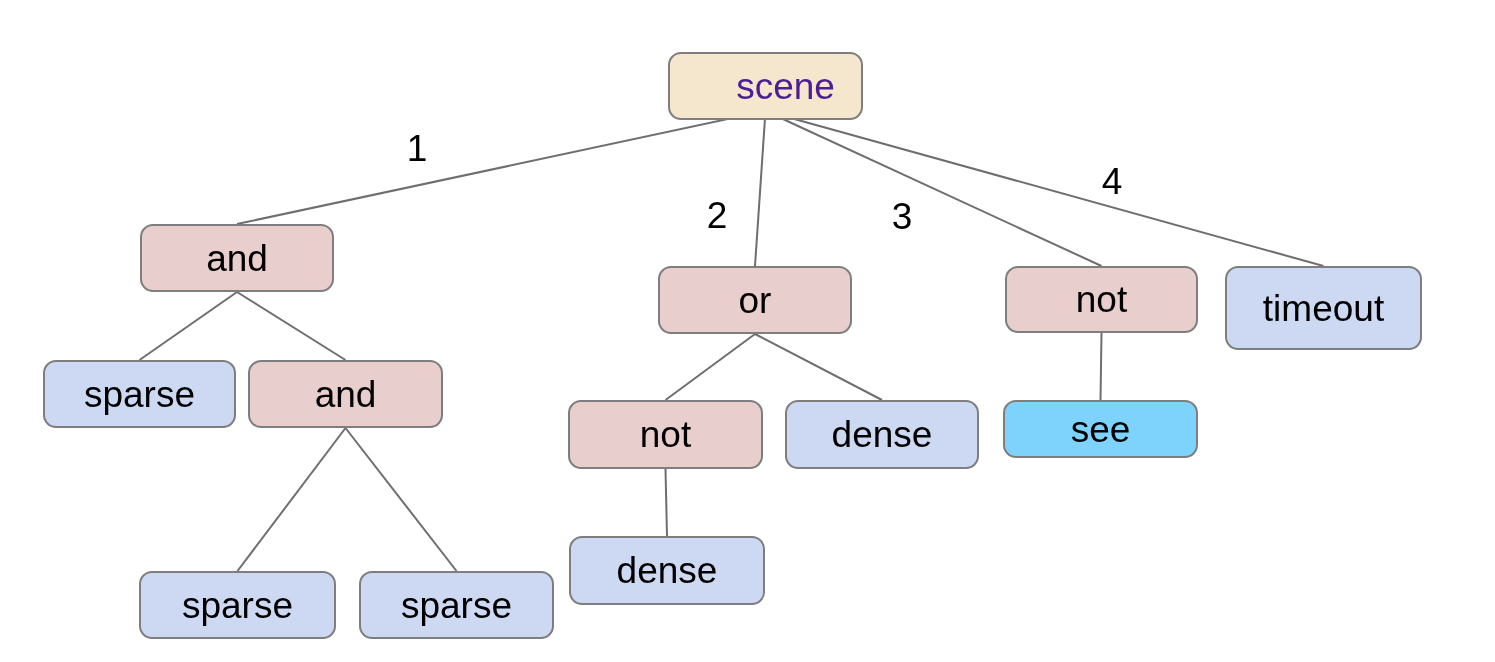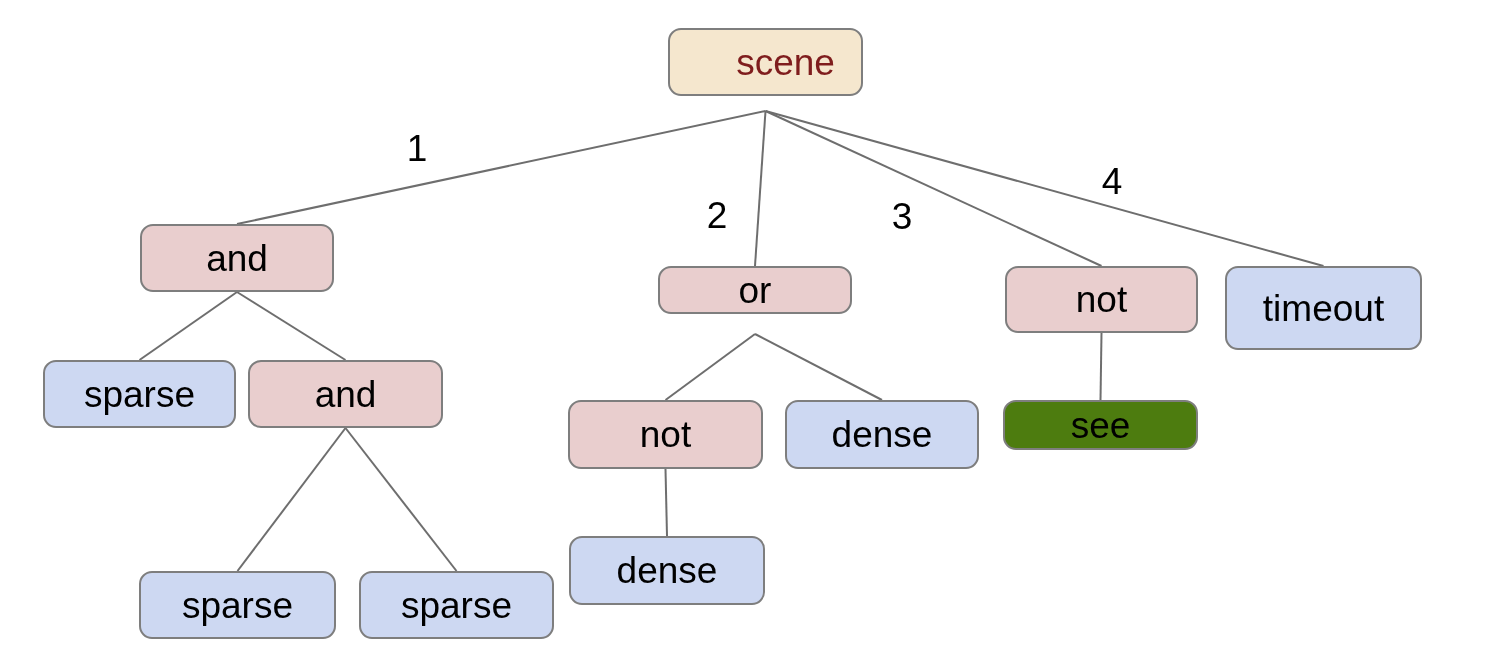--- a/index.html
+++ b/index.html
@@ -55,48 +55,48 @@
       <line x1="237" y1="292" x2="139.5" y2="360" stroke="#6e6e6e" stroke-width="2"></line>
       <line x1="237" y1="292" x2="345.5" y2="360" stroke="#6e6e6e" stroke-width="2"></line>
       <line x1="345.5" y1="428" x2="237.5" y2="571" stroke="#6e6e6e" stroke-width="2"></line>
       <line x1="345.5" y1="428" x2="456.5" y2="571" stroke="#6e6e6e" stroke-width="2"></line>
       <line x1="755" y1="334" x2="665.5" y2="400" stroke="#6e6e6e" stroke-width="2"></line>
       <line x1="755" y1="334" x2="882" y2="400" stroke="#6e6e6e" stroke-width="2"></line>
       <line x1="665.5" y1="469" x2="667" y2="536" stroke="#6e6e6e" stroke-width="2"></line>
       <line x1="1101.5" y1="333" x2="1100.5" y2="400" stroke="#6e6e6e" stroke-width="2"></line>
     </svg>
   <div id="node-layer">
-      <div class="node" style="left: 668px; top: 28px; width: 195px; height: 68px; background: rgb(245, 231, 206); border-color: rgb(126, 126, 126); color: #7f1d1d; padding-left: 40px;">
+      <div class="node" style="left: 668px; top: 52px; width: 195px; height: 68px; background: rgb(245, 231, 206); border-color: rgb(126, 126, 126); color: #4c1d95; padding-left: 40px;">
         <span>scene</span>
       </div>
       <div class="node" style="left: 140px; top: 224px; width: 194px; height: 68px; background: rgb(233, 206, 206); border-color: rgb(126, 126, 126); color: rgb(0, 0, 0);">
         <span>and</span>
       </div>
-      <div class="node" style="left: 658px; top: 266px; width: 194px; height: 48px; background: rgb(233, 206, 206); border-color: rgb(126, 126, 126); color: rgb(0, 0, 0);">
+      <div class="node" style="left: 658px; top: 266px; width: 194px; height: 68px; background: rgb(233, 206, 206); border-color: rgb(126, 126, 126); color: rgb(0, 0, 0);">
         <span>or</span>
       </div>
       <div class="node" style="left: 1005px; top: 266px; width: 193px; height: 67px; background: rgb(233, 206, 206); border-color: rgb(126, 126, 126); color: rgb(0, 0, 0);">
         <span>not</span>
       </div>
       <div class="node" style="left: 1225px; top: 266px; width: 197px; height: 84px; background: rgb(205, 216, 242); border-color: rgb(126, 126, 126); color: rgb(0, 0, 0);">
         <span>timeout</span>
       </div>
       <div class="node" style="left: 43px; top: 360px; width: 193px; height: 68px; background: rgb(205, 216, 242); border-color: rgb(126, 126, 126); color: rgb(0, 0, 0);">
         <span>sparse</span>
       </div>
       <div class="node" style="left: 248px; top: 360px; width: 195px; height: 68px; background: rgb(233, 206, 206); border-color: rgb(126, 126, 126); color: rgb(0, 0, 0);">
         <span>and</span>
       </div>
       <div class="node" style="left: 568px; top: 400px; width: 195px; height: 69px; background: rgb(233, 206, 206); border-color: rgb(126, 126, 126); color: rgb(0, 0, 0);">
         <span>not</span>
       </div>
       <div class="node" style="left: 785px; top: 400px; width: 194px; height: 69px; background: rgb(205, 216, 242); border-color: rgb(126, 126, 126); color: rgb(0, 0, 0);">
         <span>dense</span>
       </div>
-      <div class="node" style="left: 1003px; top: 400px; width: 195px; height: 50px; background: #4d7c0f; border-color: rgb(126, 126, 126); color: rgb(0, 0, 0);">
+      <div class="node" style="left: 1003px; top: 400px; width: 195px; height: 58px; background: #7dd3fc; border-color: rgb(126, 126, 126); color: rgb(0, 0, 0);">
         <span>see</span>
       </div>
       <div class="node" style="left: 569px; top: 536px; width: 196px; height: 69px; background: rgb(205, 216, 242); border-color: rgb(126, 126, 126); color: rgb(0, 0, 0);">
         <span>dense</span>
       </div>
       <div class="node" style="left: 139px; top: 571px; width: 197px; height: 68px; background: rgb(205, 216, 242); border-color: rgb(126, 126, 126); color: rgb(0, 0, 0);">
         <span>sparse</span>
       </div>
       <div class="node" style="left: 359px; top: 571px; width: 195px; height: 68px; background: rgb(205, 216, 242); border-color: rgb(126, 126, 126); color: rgb(0, 0, 0);">
         <span>sparse</span>

